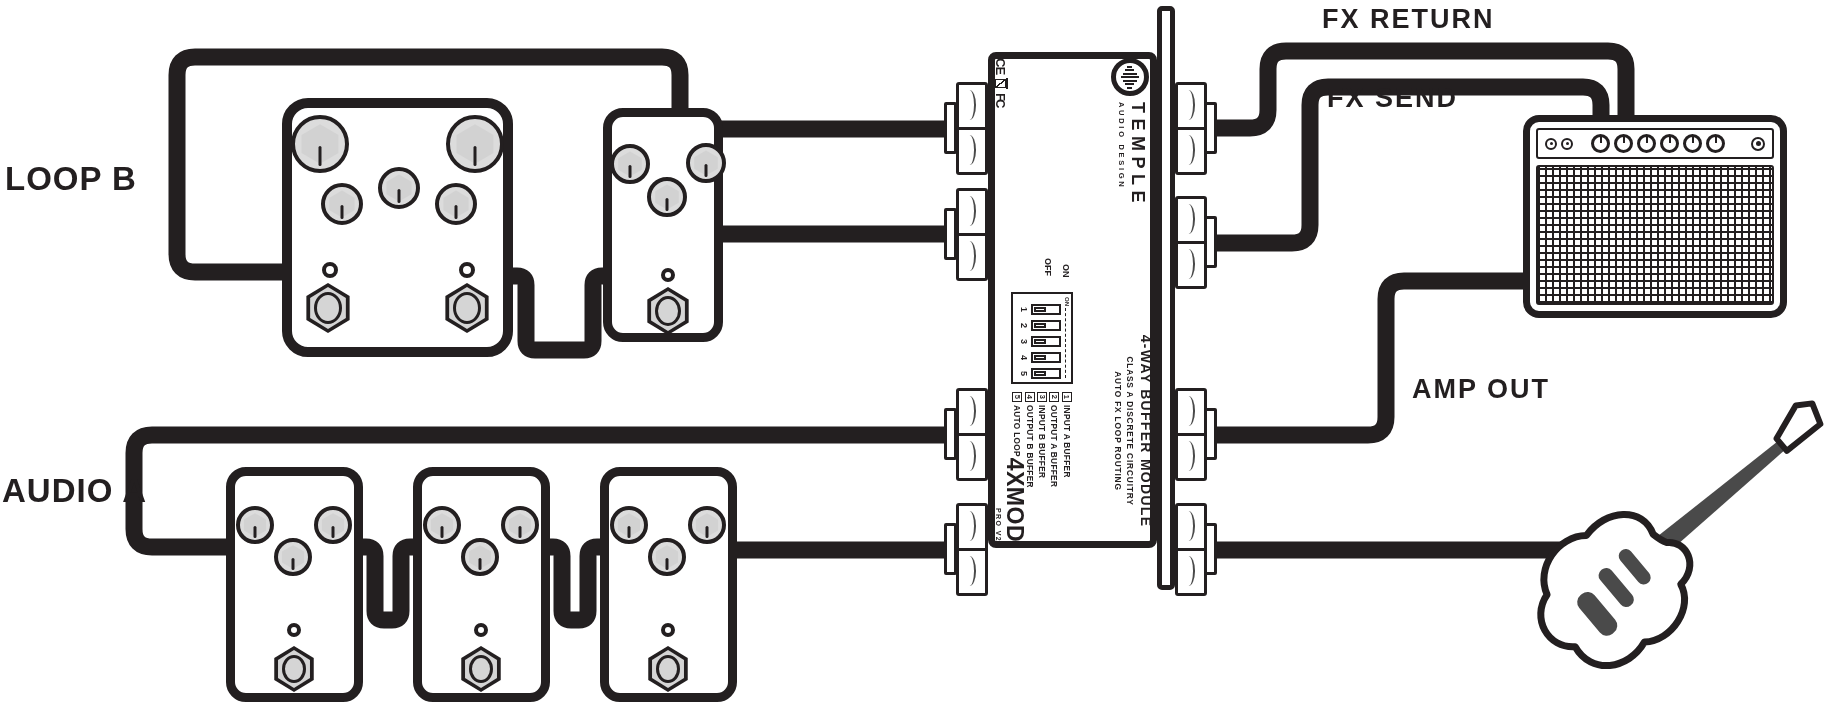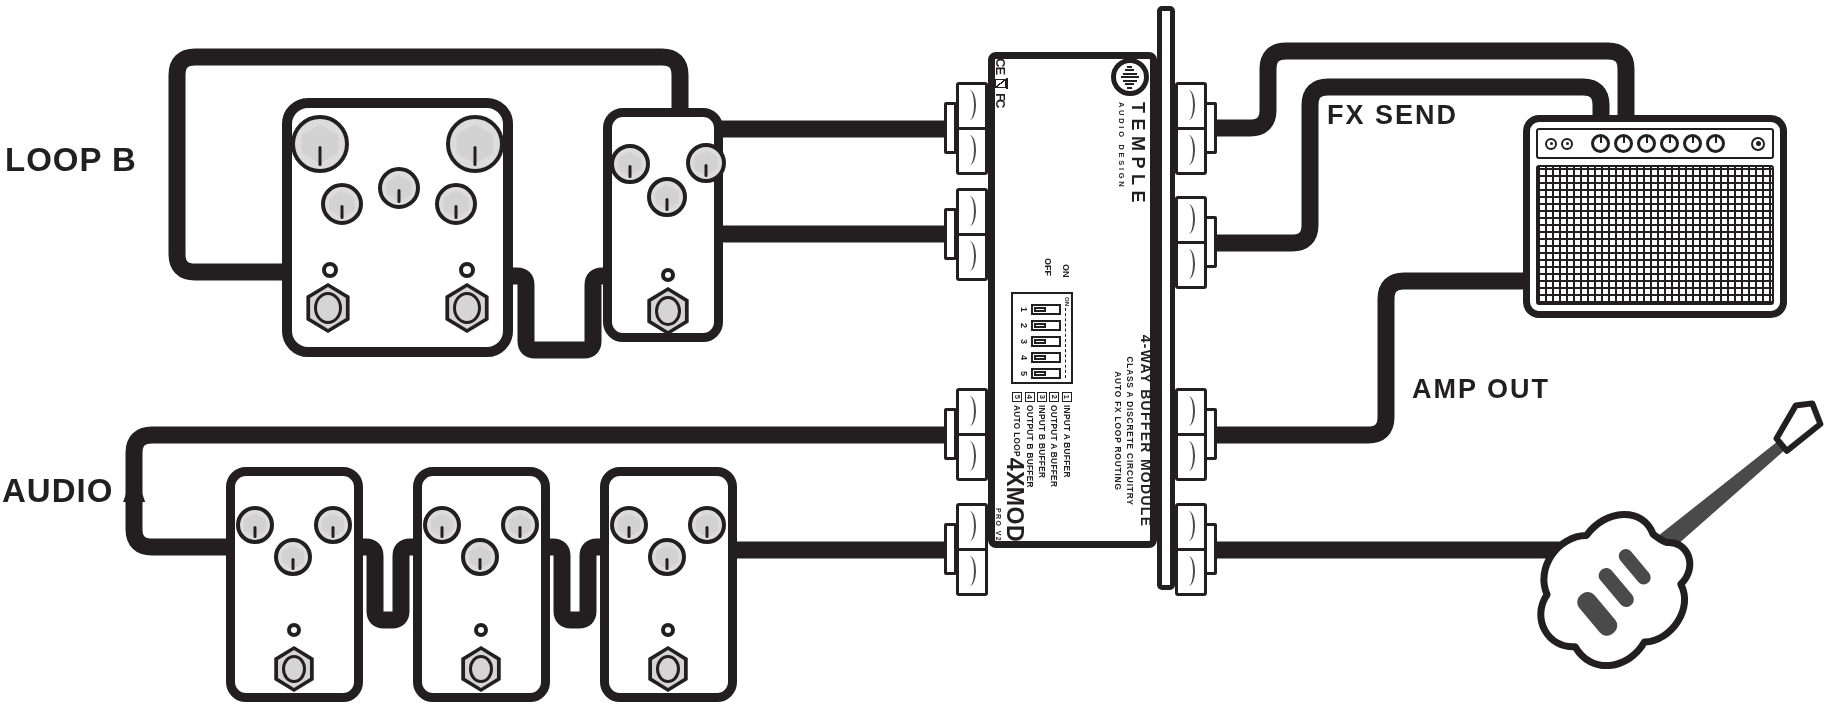--- a/index.html
+++ b/index.html
@@ -103,23 +103,24 @@
     <path d="M 944 435 H 152 Q 134 435 134 453 V 529 Q 134 547 152 547 H 236"></path>
     <path d="M 355 547 H 366 Q 375 547 375 556 V 611 Q 375 620 384 620 H 392 Q 401 620 401 611 V 556 Q 401 547 410 547 H 422"></path>
     <path d="M 540 547 H 553 Q 562 547 562 556 V 611 Q 562 620 571 620 H 579 Q 588 620 588 611 V 556 Q 588 547 597 547 H 610"></path>
     <path d="M 730 550 H 944"></path>
     <path d="M 1212 128 H 1250 Q 1268 128 1268 110 V 69 Q 1268 51 1286 51 H 1608 Q 1626 51 1626 69 V 122"></path>
     <path d="M 1212 243 H 1292 Q 1310 243 1310 225 V 105 Q 1310 87 1328 87 H 1583 Q 1601 87 1601 105 V 122"></path>
     <path d="M 1212 435 H 1368 Q 1386 435 1386 417 V 299 Q 1386 281 1404 281 H 1535"></path>
     <path d="M 1212 550 H 1600"></path>
   </svg>
 
-  <div class="big-label" style="left:5px;top:141px">LOOP B</div>
+  <div class="big-label" style="left:5px;top:160px">LOOP B</div>
   <div class="big-label" style="left:2px;top:472px">AUDIO A</div>
-  <div class="mid-label" style="left:1327px;top:100px">FX SEND</div>
+  <div class="mid-label" style="left:1322px;top:4px">FX RETURN</div>
+  <div class="mid-label" style="left:1327px;top:83px">FX SEND</div>
   <div class="mid-label" style="left:1412px;top:374px">AMP OUT</div>
 
   <div class="pedal" style="left:282px;top:98px;width:231px;height:259px">
     <div class="knob" style="left:-1px;top:7px;width:58px;height:58px"></div>
     <div class="knob" style="left:154px;top:7px;width:58px;height:58px"></div>
     <div class="knob" style="left:29px;top:75px;width:42px;height:42px"></div>
     <div class="knob" style="left:86px;top:59px;width:42px;height:42px"></div>
     <div class="knob" style="left:143px;top:75px;width:42px;height:42px"></div>
     <div class="led" style="left:30px;top:154px;width:16px;height:16px"></div>
     <div class="led" style="left:167px;top:154px;width:16px;height:16px"></div>

